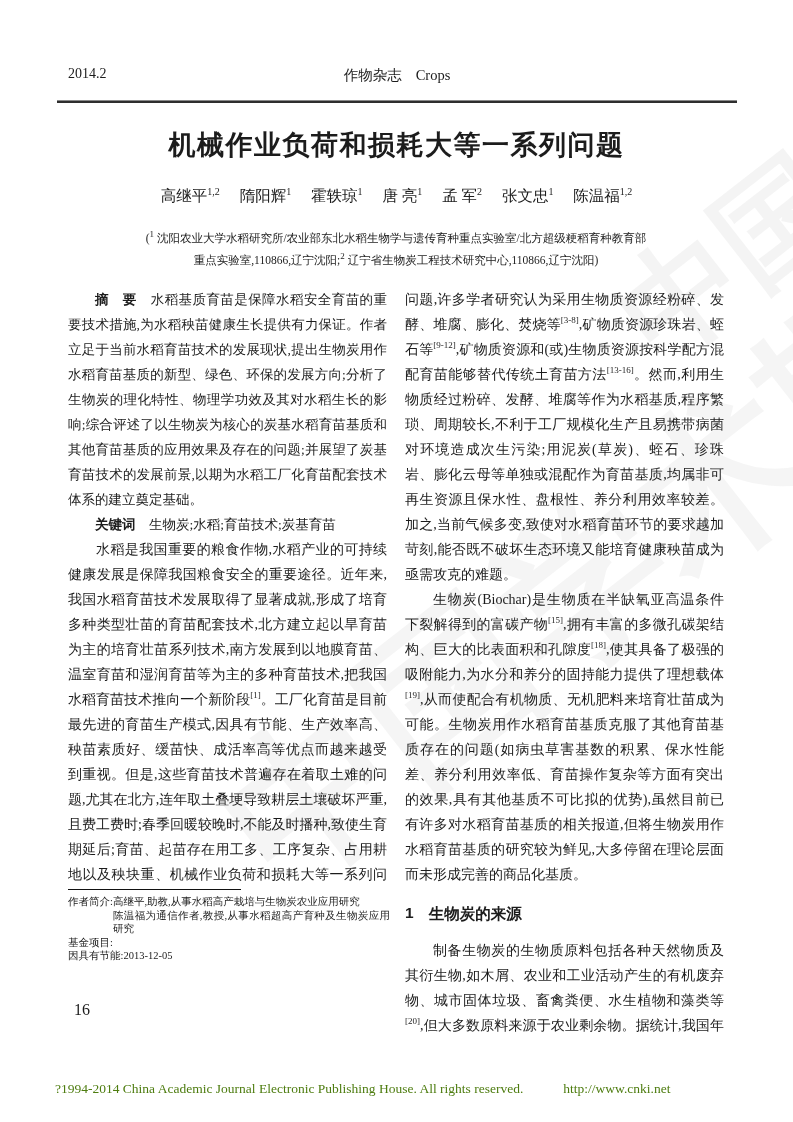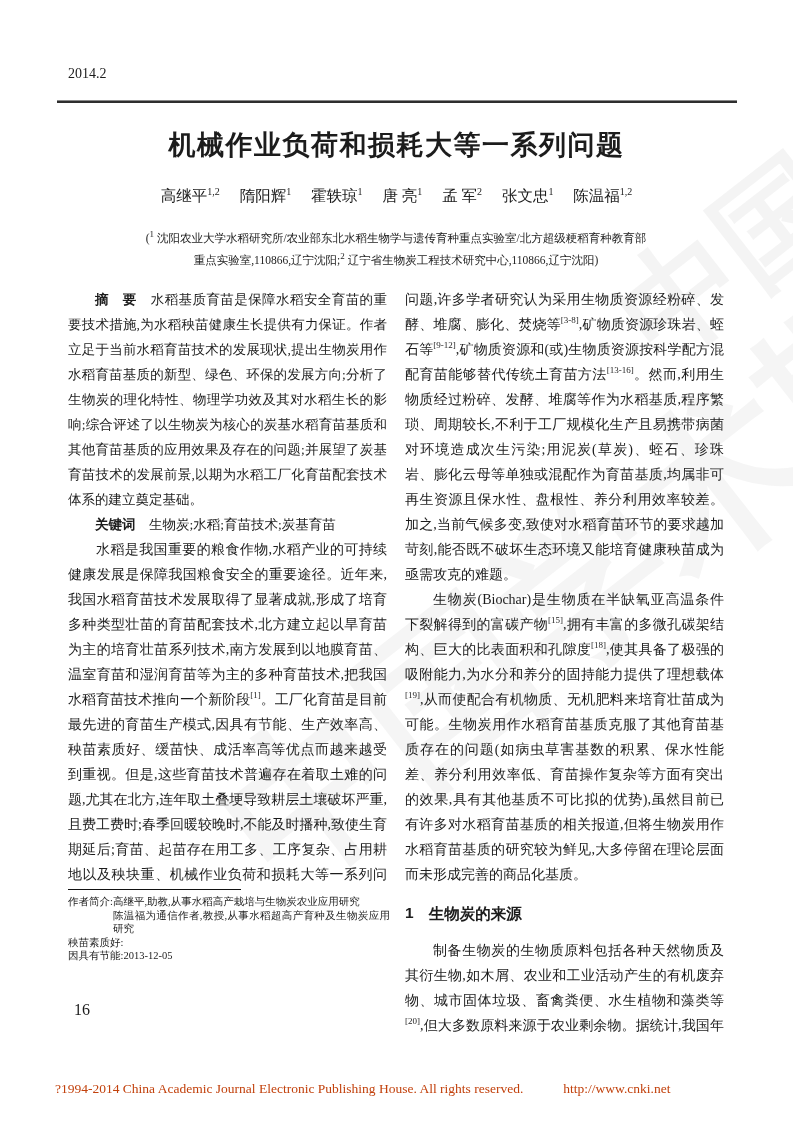--- a/index.html
+++ b/index.html
@@ -57,35 +57,38 @@
   .footnote-block{position:absolute; left:68px; top:889px; width:322px; z-index:1;}
   .footnote-sep{width:173px; border-top:1px solid #111; margin-bottom:5px;}
   .fn-item{display:flex; font-size:10.5px; line-height:13.6px;}
   .fn-label{flex:0 0 auto; white-space:nowrap;}
   .fn-content{flex:1; text-align:justify;}
 
   .page-number{position:absolute; left:74px; top:1001px; font-size:16px; z-index:1;font-family:Liberation Serif, serif;}
 
   
   .scan-footer{position:absolute; left:55px; right:12px; top:1081px;
-    color:#c2410c; font-size:13.5px; white-space:nowrap; z-index:1;}
+    color:#4d7c0f; font-size:13.5px; white-space:nowrap; z-index:1;}
   .scan-footer .url{margin-left:40px;}
 </style>
 </head>
 <body>
 
 <div class="page">
 
   <div class="watermark wm-center">中国学术期刊</div>
   <div class="watermark wm-corner">中国学术期刊</div>
 
   <div class="layer">
 
     <div class="journal-header">
       <span class="issue">2014.2</span>
+      <span class="journal-name">
+        <span>作物杂志</span><span class="en">Crops</span>
+      </span>
     </div>
     <div class="header-rule"></div>
 
     <h1 class="article-title">机械作业负荷和损耗大等一系列问题</h1>
 
     <div class="authors">
       <span class="author"><span>高继平</span><sup>1,2</sup></span>
       <span class="author"><span>隋阳辉</span><sup>1</sup></span>
       <span class="author"><span>霍轶琼</span><sup>1</sup></span>
       <span class="author"><span>唐 亮</span><sup>1</sup></span>
@@ -118,21 +121,21 @@
     <div class="footnote-block">
       <div class="footnote-sep"></div>
       <div class="fn-item">
         <span class="fn-label">作者简介:</span>
         <div class="fn-content">
           <div>高继平,助教,从事水稻高产栽培与生物炭农业应用研究</div>
           <div>陈温福为通信作者,教授,从事水稻超高产育种及生物炭应用研究</div>
         </div>
       </div>
       <div class="fn-item">
-        <span class="fn-label">秧苗素质好:</span>
+        <span class="fn-label">基金项目:</span>
       </div>
       <div class="fn-item">
         <span class="fn-label">因具有节能:</span>
         <div class="fn-content">
           <div>2013-12-05</div>
         </div>
       </div>
     </div>
 
     <div class="page-number">16</div>

